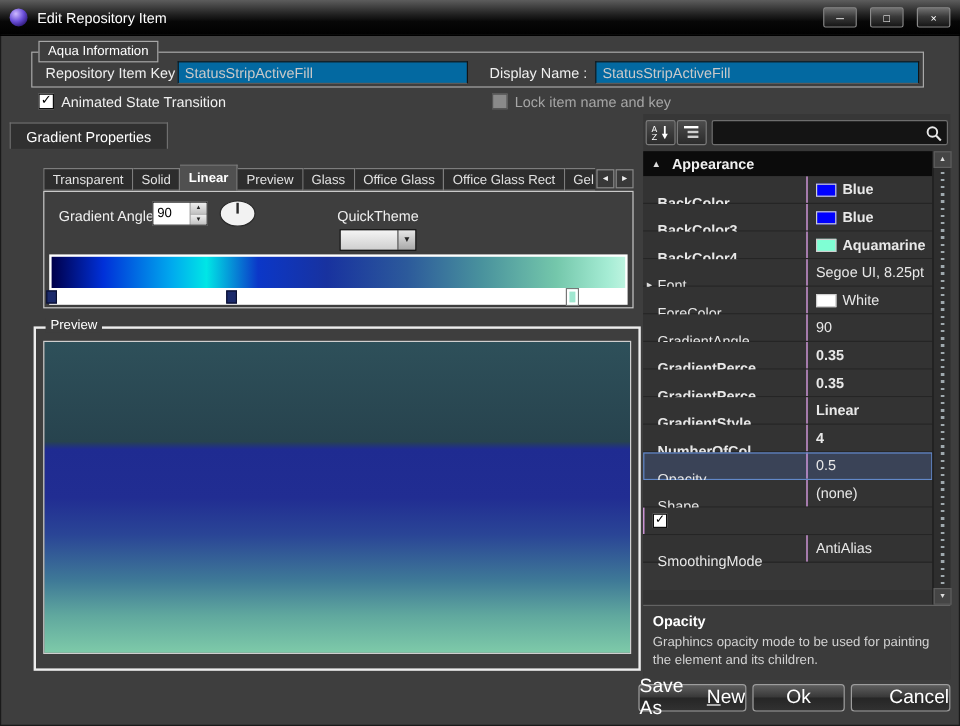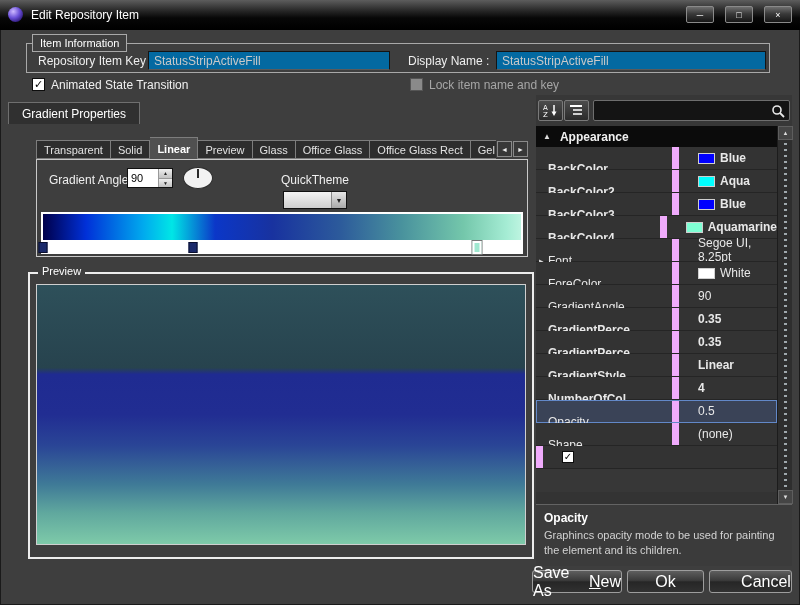--- a/index.html
+++ b/index.html
@@ -82,21 +82,21 @@
 #pcat{left:536px;top:126px;width:241px;height:21px;background:#0b0b0b;display:flex;align-items:center;
   gap:9px;padding-left:7px;}
 #pcat .car{font-size:8px;color:#ddd;}
 #prows{left:536px;top:147px;width:241px;background:#333;}
 .prow{height:23px;display:flex;border-bottom:1px solid #252525;position:relative;background:#333;}
 .prow.sel{outline:1px solid #6288c8;outline-offset:-1px;background:#3a4357;}
 .pname{width:136px;padding-left:12px;display:flex;align-items:center;position:relative;color:#e8e8e8;margin-top:21px;}
 .pexp{position:absolute;left:3px;font-size:9px;color:#ddd;}
 .picon{position:absolute;right:3px;top:6px;width:11px;height:11px;background:#e9e9e9;border:1px solid #666;
   box-shadow:inset -3px -3px 0 #6fa8dc;}
-.pval{flex:1;border-left:7px solid #f0abfc;display:flex;align-items:center;gap:5px;padding-left:19px;color:#e8e8e8;}
+.pval{flex:1;border-left:1px solid #f0abfc;display:flex;align-items:center;gap:5px;padding-left:7px;color:#e8e8e8;}
 .swatch{width:17px;height:11px;border:1px solid #cfcfcf;flex:0 0 auto;}
 #pfill{left:536px;top:492px;width:241px;height:12px;background:#333;}
 
 #sbar{left:777px;top:126px;width:15px;height:378px;background:#2e2e2e;border-left:1px solid #1c1c1c;}
 .sbtn{position:absolute;left:0;width:15px;height:14px;background:#454545;color:#ddd;font-size:6px;
   display:flex;align-items:center;justify-content:center;border:1px solid #5e5e5e;}
 #sdots{position:absolute;left:6px;top:17px;bottom:17px;width:3px;
   background-image:repeating-linear-gradient(180deg,#9fa8ad 0 2px,transparent 2px 6px);}
 
 #desc{left:536px;top:504px;width:256px;height:62px;background:#3b3b3b;border-top:1px solid #636363;
@@ -114,21 +114,21 @@
 
 <div id="titlebar" class="abs">
   <span id="appicon"></span>
   <span id="wtitle">Edit Repository Item</span>
   <span class="winbtn">─</span>
   <span class="winbtn">□</span>
   <span class="winbtn">×</span>
 </div>
 
 <div id="grp-info" class="abs"></div>
-<div id="grp-info-label" class="abs">Item Information</div>
+<div id="grp-info-label" class="abs">Aqua Information</div>
 <div class="abs flabel" style="left:38px;top:52px;">Repository Item Key :</div>
 <input class="abs tb" style="left: 148px; top: 51px; width: 242px;" value="StatusStripActiveFill">
 <div class="abs flabel" style="left:408px;top:52px;">Display Name :</div>
 <input class="abs tb" style="left: 496px; top: 51px; width: 270px;" value="StatusStripActiveFill">
 
 <div class="abs cb" style="left:32px;top:78px;">✓</div>
 <div class="abs cblabel" style="left:51px;top:78px;">Animated State Transition</div>
 <div class="abs cb dis" style="left:410px;top:78px;"></div>
 <div class="abs cblabel dim" style="left:429px;top:78px;">Lock item name and key</div>
 
@@ -213,30 +213,20 @@
     <div class="pname b">
         <span>BackColor</span>
         <span class="picon"></span>
       </div>
     <div class="pval">
         <span class="swatch" style="background: rgb(0, 0, 255);"></span>
         <span class="b">Blue</span>
       </div>
   </div>
 
-  <div class="prow">
-    <div class="pname b">
-        <span>BackColor2</span>
-        <span class="picon"></span>
-      </div>
-    <div class="pval">
-        <span class="swatch" style="background: rgb(0, 255, 255);"></span>
-        <span class="b">Aqua</span>
-      </div>
-  </div>
 
   <div class="prow">
     <div class="pname b">
         <span>BackColor3</span>
         <span class="picon"></span>
       </div>
     <div class="pval">
         <span class="swatch" style="background: rgb(0, 0, 255);"></span>
         <span class="b">Blue</span>
       </div>
@@ -335,20 +325,28 @@
         <span>(none)</span>
       </div>
   </div>
 
   <div class="prow">
     <div class="pval">
         <span class="cb" style="width:12px;height:12px;font-size:10px;">✓</span>
       </div>
   </div>
 
+  <div class="prow">
+    <div class="pname">
+        <span>SmoothingMode</span>
+      </div>
+    <div class="pval">
+        <span>AntiAlias</span>
+      </div>
+  </div>
 </div>
 <div id="pfill" class="abs"></div>
 
 <div id="sbar" class="abs">
   <span class="sbtn" style="top:0;">▲</span>
   <span id="sdots"></span>
   <span class="sbtn" style="bottom:0;">▼</span>
 </div>
 
 <div id="desc" class="abs">

